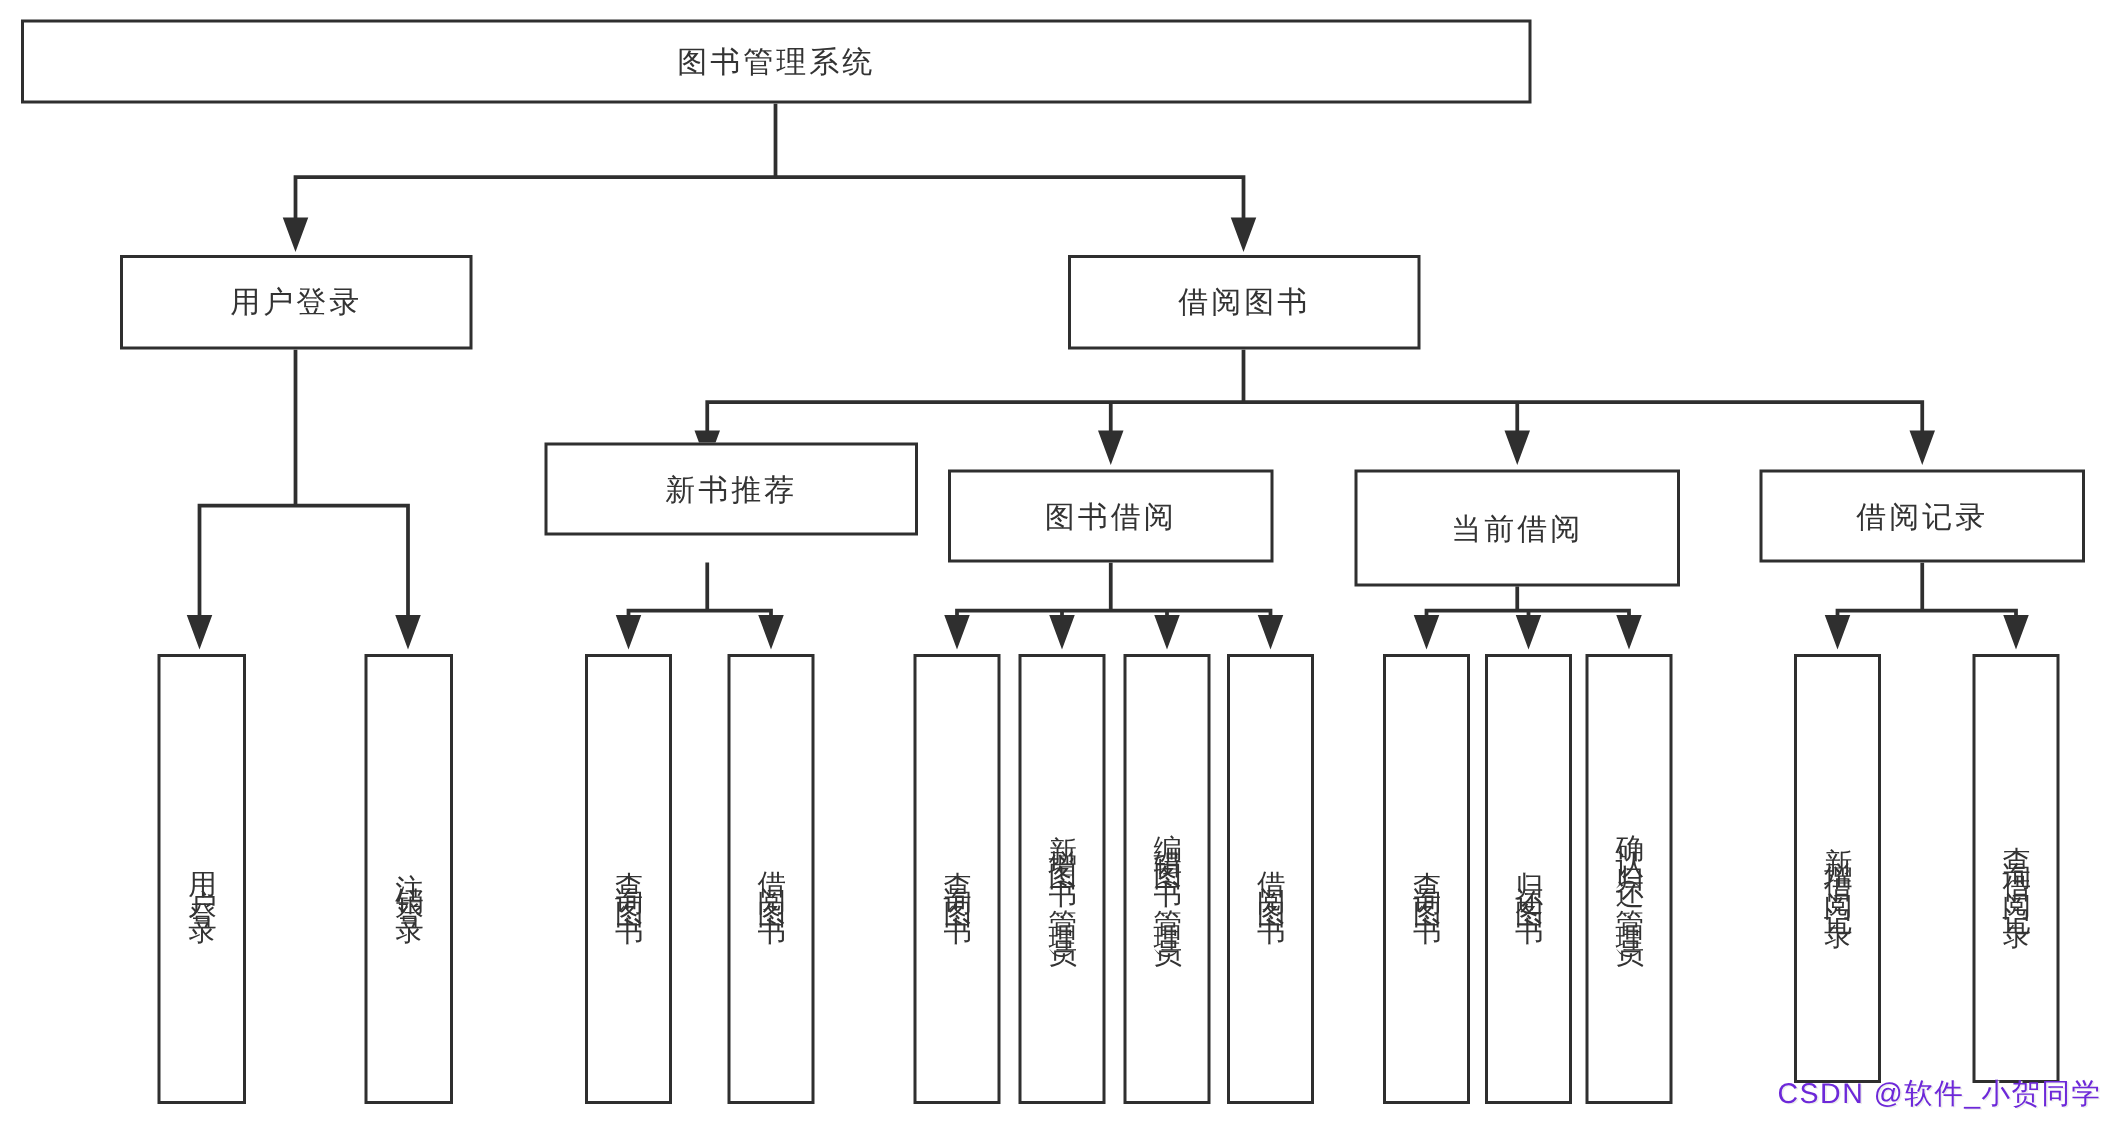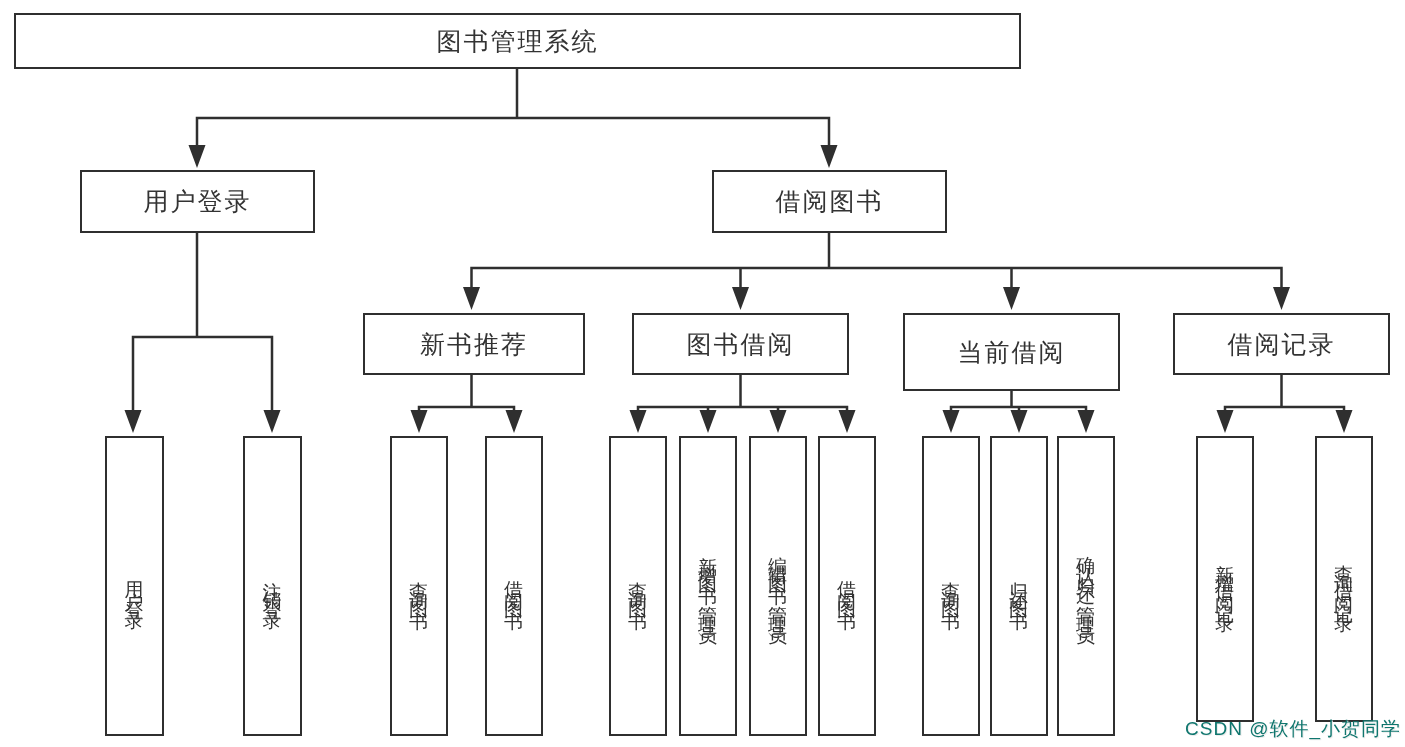--- a/index.html
+++ b/index.html
@@ -21,38 +21,38 @@
     position: absolute;
     box-sizing: border-box;
     border: 2.5px solid #2f2f2f;
     background: #ffffff;
     display: flex;
     align-items: center;
     justify-content: center;
     color: #333333;
   }
   .box.h {
-    font-size: 25px;
+    font-size: 20px;
     letter-spacing: 2px;
     white-space: nowrap;
   }
   .box.v .vtext {
     writing-mode: vertical-lr;
     text-orientation: mixed;
     font-size: 19px;
     letter-spacing: 10px;
     color: #333333;
     line-height: 1;
   }
   #watermark {
     position: absolute;
     right: 4px;
     top: 716px;
     font-size: 19px;
-    color: #0f766e;
+    color: #6d28d9;
     letter-spacing: 1px;
     text-shadow: 1px 1px 0 #ececec;
     white-space: nowrap;
   }
 </style>
 </head>
 <body>
 
 <div id="canvas">
 
@@ -109,21 +109,21 @@
          M1077.5 410 H1094.5 L1086 433 Z
          M1216.5 410 H1233.5 L1225 433 Z
          M1335.5 410 H1352.5 L1344 433 Z"></path>
   </svg>
 
   <div class="box h" style="left:14px; top:13px; width:1007px; height:56px">图书管理系统</div>
 
   <div class="box h" style="left:80px; top:170px; width:235px; height:63px">用户登录</div>
   <div class="box h" style="left:712px; top:170px; width:235px; height:63px">借阅图书</div>
 
-  <div class="box h" style="left:363px; top:313px; width:222px; height:62px">新书推荐</div>
+  <div class="box h" style="left:363px; top:295px; width:249px; height:62px">新书推荐</div>
   <div class="box h" style="left:632px; top:313px; width:217px; height:62px">图书借阅</div>
   <div class="box h" style="left:903px; top:313px; width:217px; height:78px">当前借阅</div>
   <div class="box h" style="left:1173px; top:313px; width:217px; height:62px">借阅记录</div>
 
   <div class="box v" style="left:105px; top:436px; width:59px; height:300px">
     <span class="vtext">用户登录</span>
   </div>
   <div class="box v" style="left:243px; top:436px; width:59px; height:300px">
     <span class="vtext">注销登录</span>
   </div>

